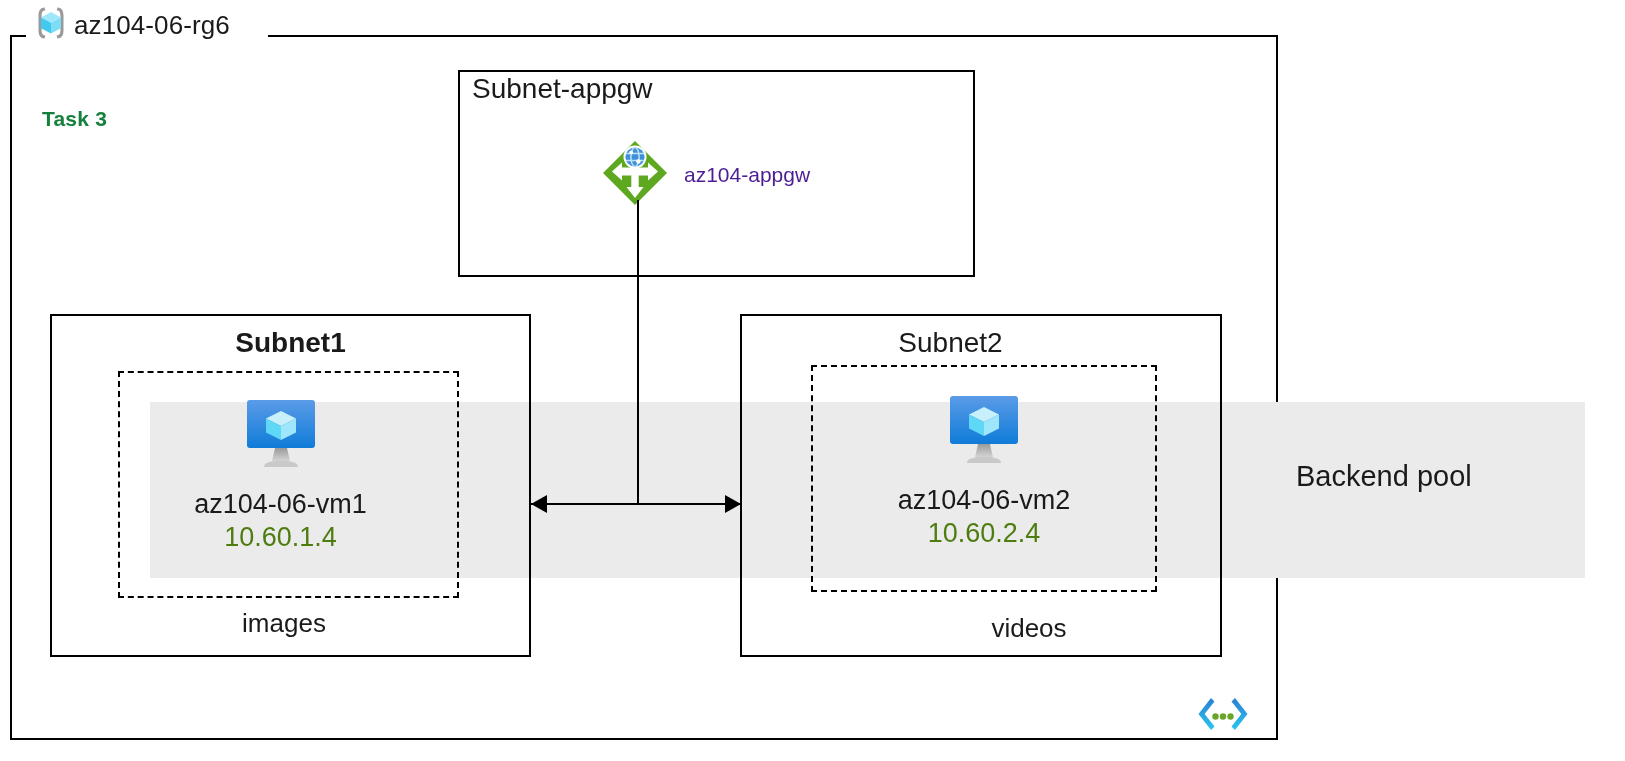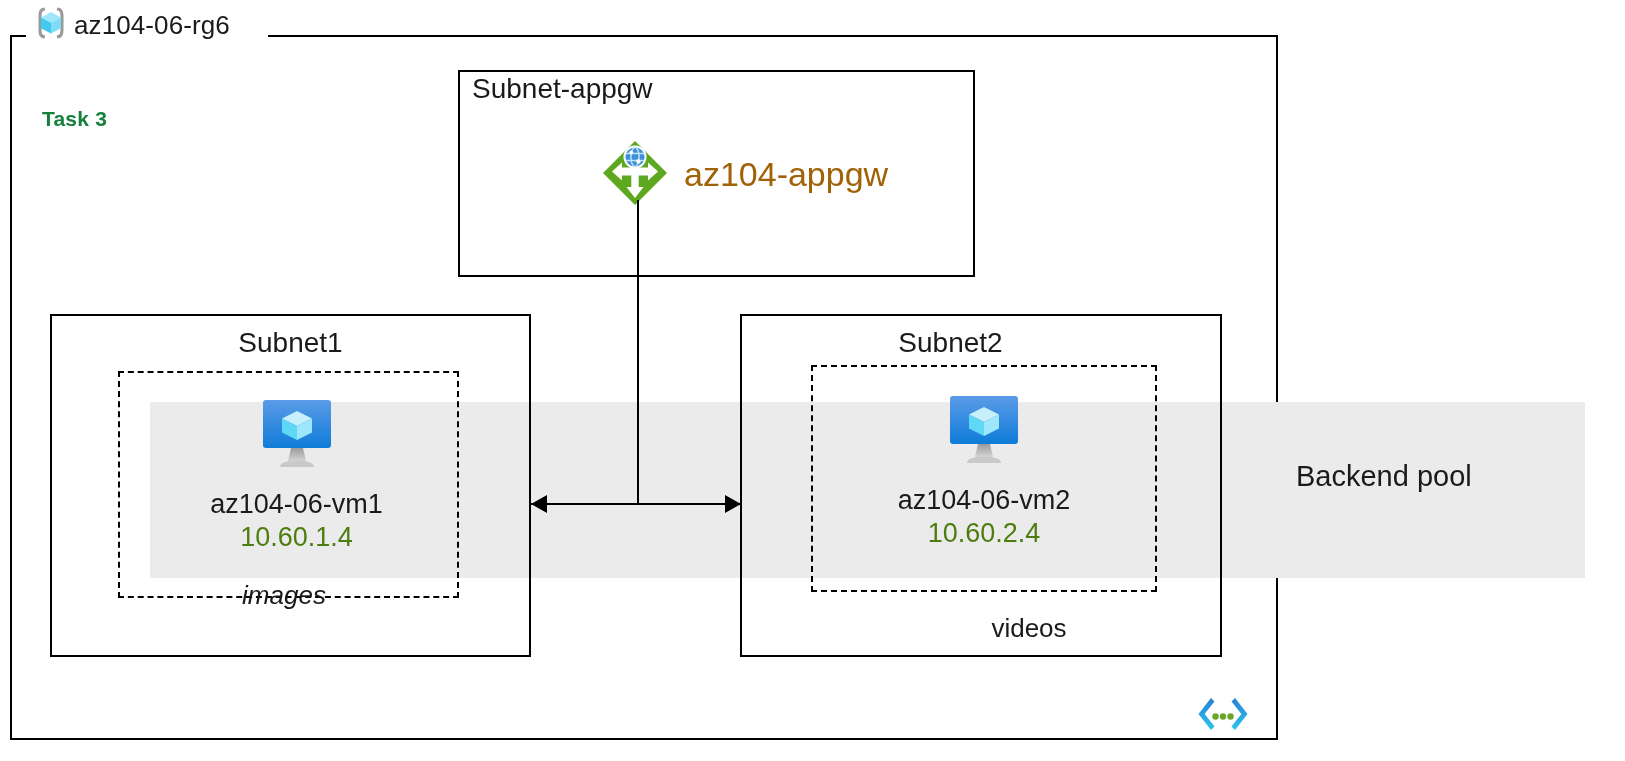--- a/index.html
+++ b/index.html
@@ -26,42 +26,42 @@
   #backend-pool-label{left:1296px;top:460px;width:280px;font-size:29px;color:#1a1a1a;}
 
   
   .subnet-box{border:2px solid #000;background:transparent;box-sizing:border-box;}
   #subnet-appgw-box{left:458px;top:70px;width:517px;height:207px;}
   #subnet1-box{left:50px;top:314px;width:481px;height:343px;}
   #subnet2-box{left:740px;top:314px;width:482px;height:343px;}
 
   .subnet-title{position:absolute;font-size:28px;color:#1a1a1a;white-space:nowrap;}
   #subnet-appgw-title{left:472px;top:73px;}
-  #subnet1-title{left:50px;top:327px;width:481px;text-align:center;}
+  #subnet1-title{left:50px;top:327px;width:481px;text-align:center;font-weight:bold;}
   #subnet2-title{left:740px;top:327px;width:421px;text-align:center;}
 
   
   .vm-group{border:2.5px dashed #000;box-sizing:border-box;background:transparent;}
   #vm-group-1{left:118px;top:371px;width:341px;height:227px;}
   #vm-group-2{left:811px;top:365px;width:346px;height:227px;}
 
   .vm-stack{position:absolute;display:flex;flex-direction:column;align-items:center;}
-  #vm-stack-1{left:126px;top:398px;width:341px;}
+  #vm-stack-1{left:110px;top:398px;width:341px;}
   #vm-stack-2{left:811px;top:394px;width:346px;}
   .vm-name{font-size:27px;color:#1a1a1a;line-height:1.22;margin-top:14px;}
   .vm-ip{font-size:27px;color:#4d7c0f;line-height:1.22;}
 
   .subnet-footer{position:absolute;font-size:26px;color:#1a1a1a;text-align:center;}
-  #subnet1-footer{left:50px;top:580px;width:468px;font-style:italic;}
+  #subnet1-footer{left:50px;top:608px;width:468px;}
   #subnet2-footer{left:740px;top:613px;width:578px;}
 
   
   #appgw-node{left:600px;top:138px;display:flex;align-items:center;gap:14px;}
   #appgw-labels{display:flex;flex-direction:column;}
-  .appgw-line{font-size:34px;color:#a16207;line-height:1.33;white-space:nowrap;}
+  .appgw-line{font-size:21px;color:#4c1d95;line-height:1.33;white-space:nowrap;}
 
   
   #appgw-downlink{left:637px;top:200px;width:2px;height:304px;background:#000;}
   #connector-hline{left:531px;top:503px;width:210px;height:2px;background:#000;}
   .arrow-head{position:absolute;width:0;height:0;border-top:9px solid transparent;border-bottom:9px solid transparent;}
   #arrow-head-left{left:531px;top:495px;border-right:16px solid #000;}
   #arrow-head-right{left:725px;top:495px;border-left:16px solid #000;}
 
   
   #code-icon{left:1197px;top:696px;width:52px;height:36px;}

